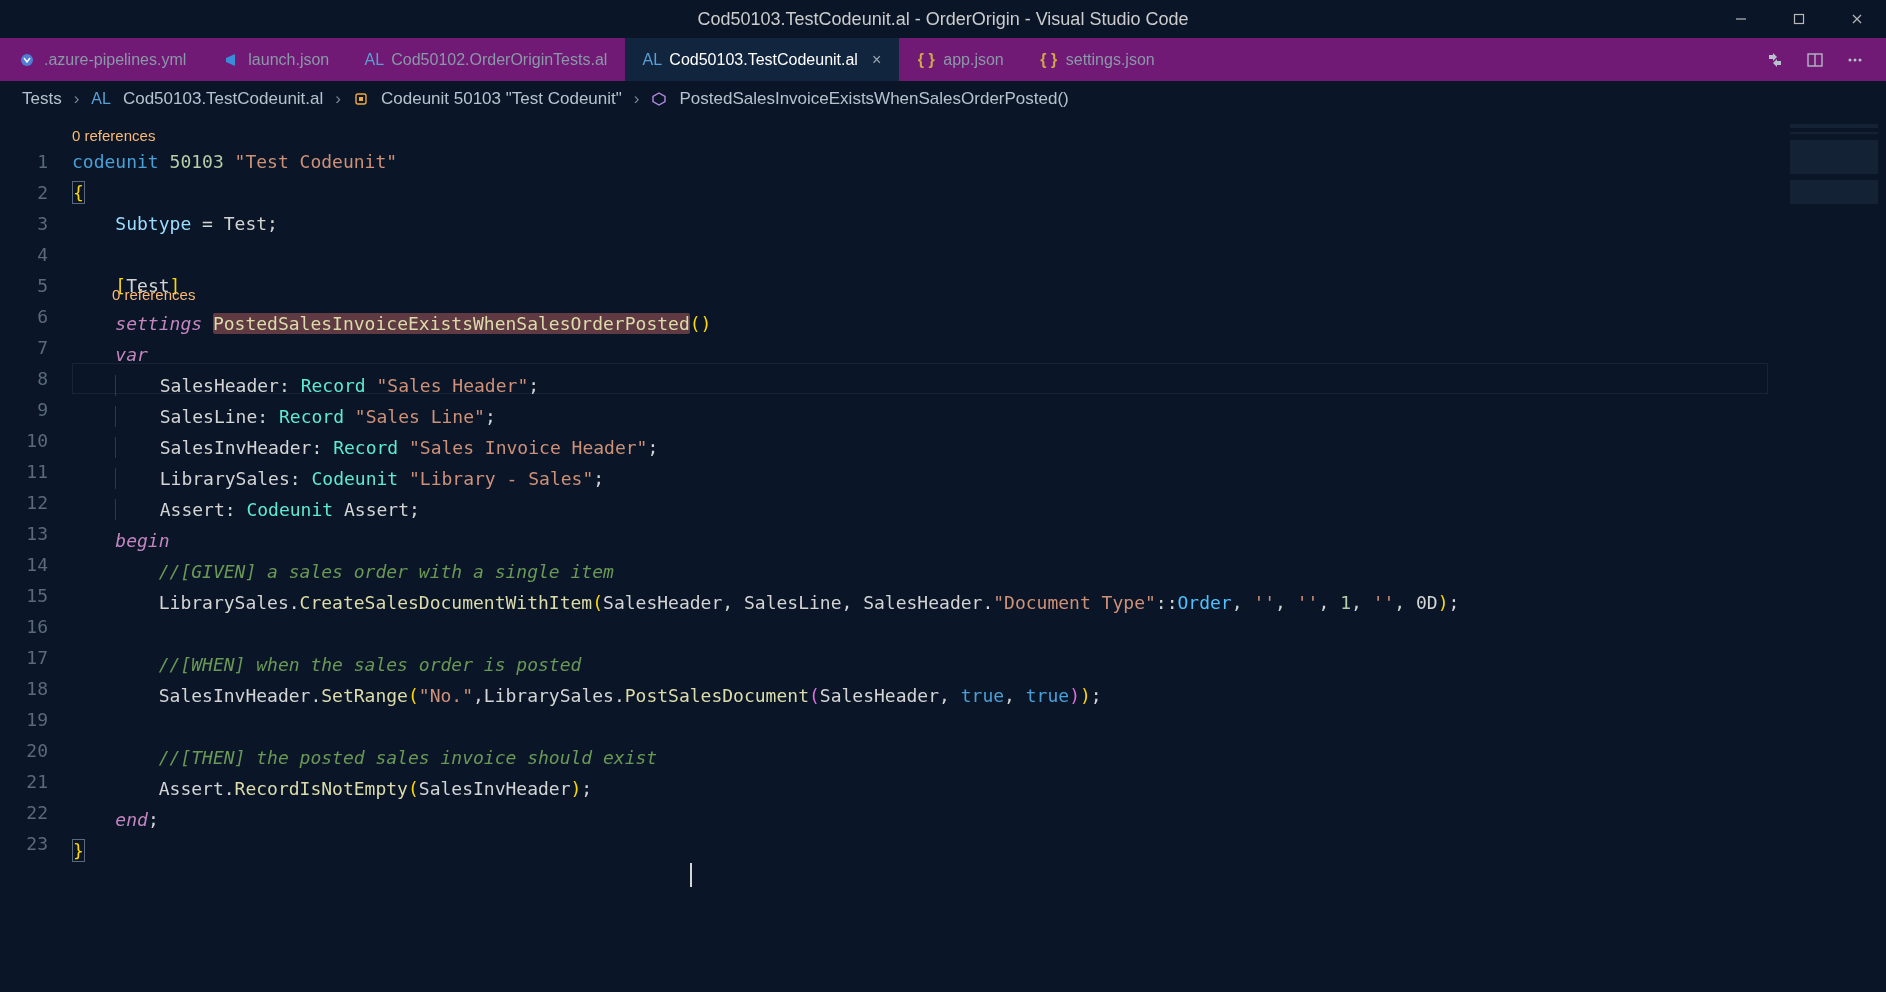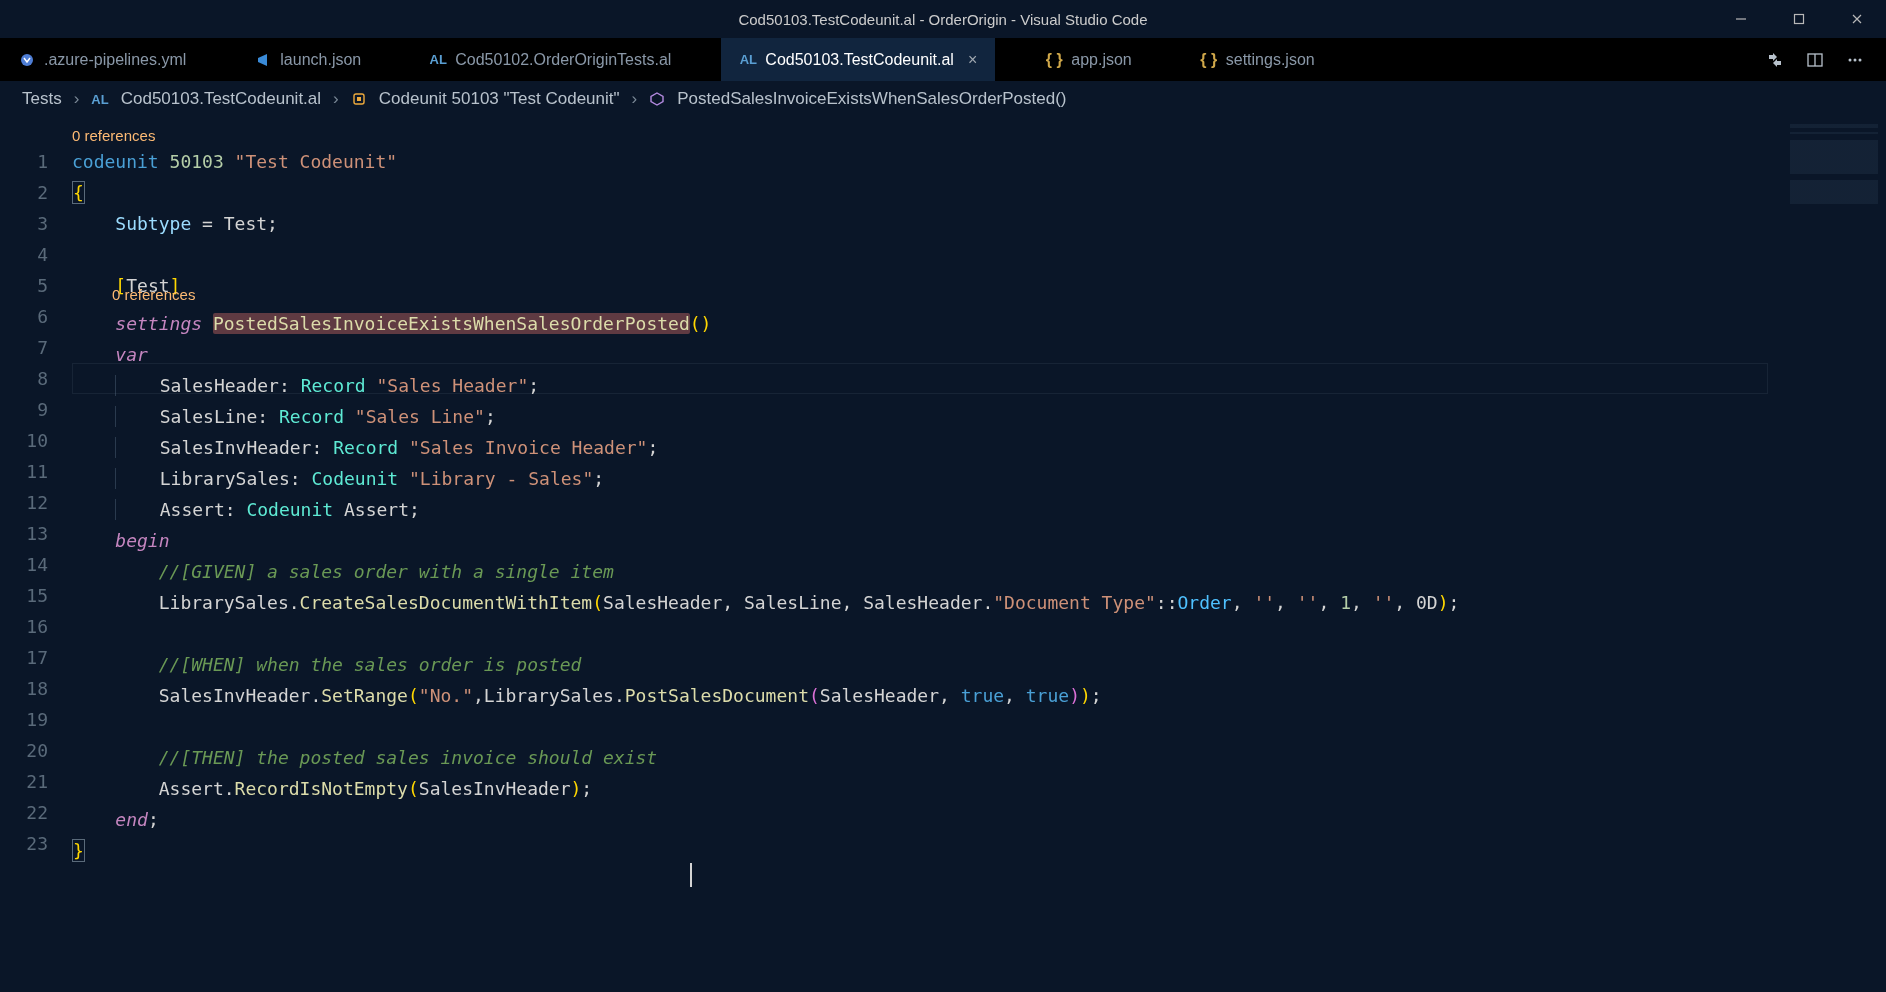--- a/index.html
+++ b/index.html
@@ -13,58 +13,57 @@
   overflow: hidden;
 }
 .titlebar {
   height: 38px;
   display: flex;
   align-items: center;
   justify-content: center;
   position: relative;
   background: #0a1628;
 }
-.titlebar-title { color: #cccccc; font-size: 15px; }
+.titlebar-title { color: #cccccc; font-size: 18px; }
 .window-controls {
   position: absolute;
   right: 0; top: 0;
   display: flex;
   height: 38px;
 }
 .win-btn {
   width: 58px;
   display: flex;
   align-items: center;
   justify-content: center;
   color: #b8b8b8;
 }
 .tabs {
   display: flex;
   height: 44px;
-  background: #000000;
+  background: #701a75;
   align-items: stretch;
   border-bottom: 1px solid #0a1628;
-  gap: 32px;
 }
 .tab {
   display: flex;
   align-items: center;
   padding: 0 18px;
   color: #8a98a8;
   gap: 8px;
   font-size: 16px;
   position: relative;
 }
 .tab.active {
   background: #11253e;
   color: #ffffff;
 }
 .tab .close { margin-left: 6px; color: #a0a8b0; }
 .tab-icon { width: 18px; display:inline-flex; align-items:center; justify-content:center; }
-.icon-al { color: #5a9fd3; font-weight: 700; font-size: 13px; }
+.icon-al { color: #5a9fd3; font-weight: 400; font-size: 16px; }
 .icon-json { color: #d0a84a; font-weight: 600; }
 .icon-yaml { color: #4e7dd4; }
 .tab-actions {
   margin-left: auto;
   display: flex;
   align-items: center;
   gap: 22px;
   padding-right: 22px;
   color: #b8c2cc;
 }

